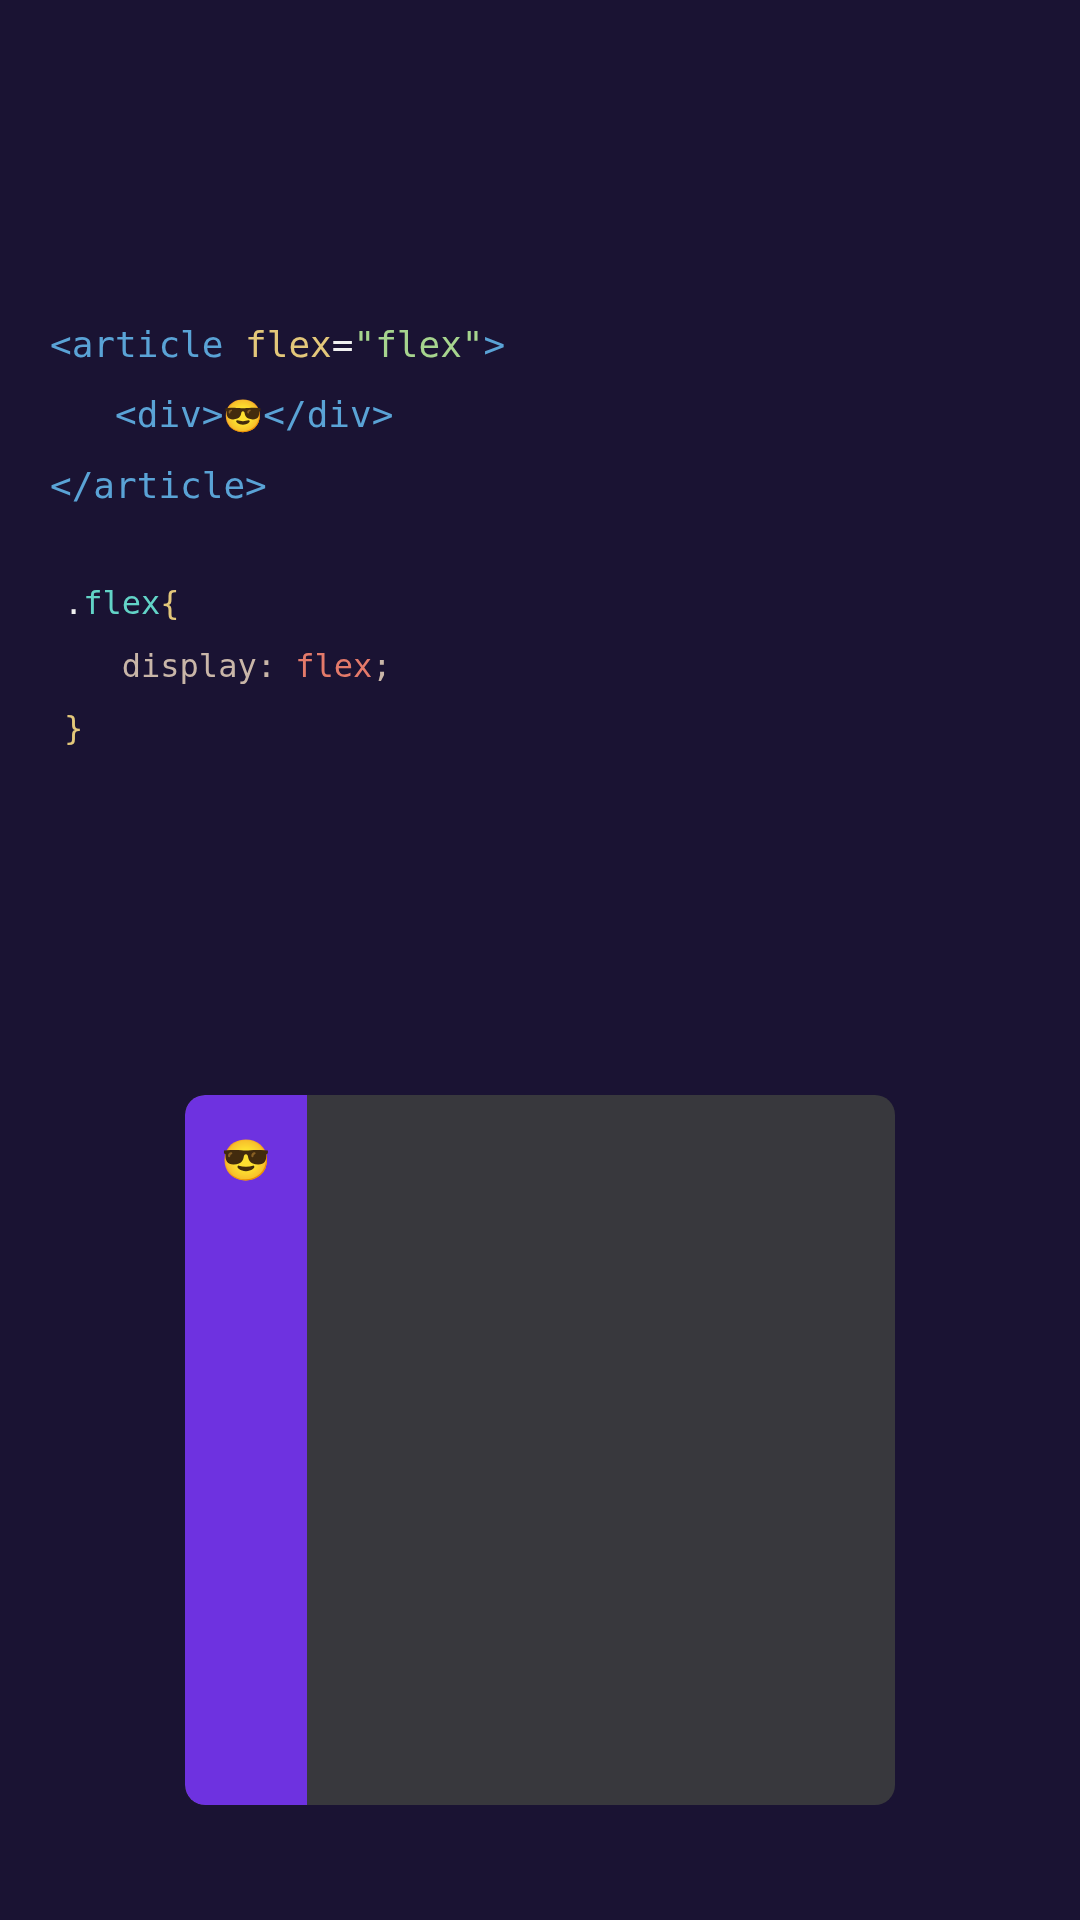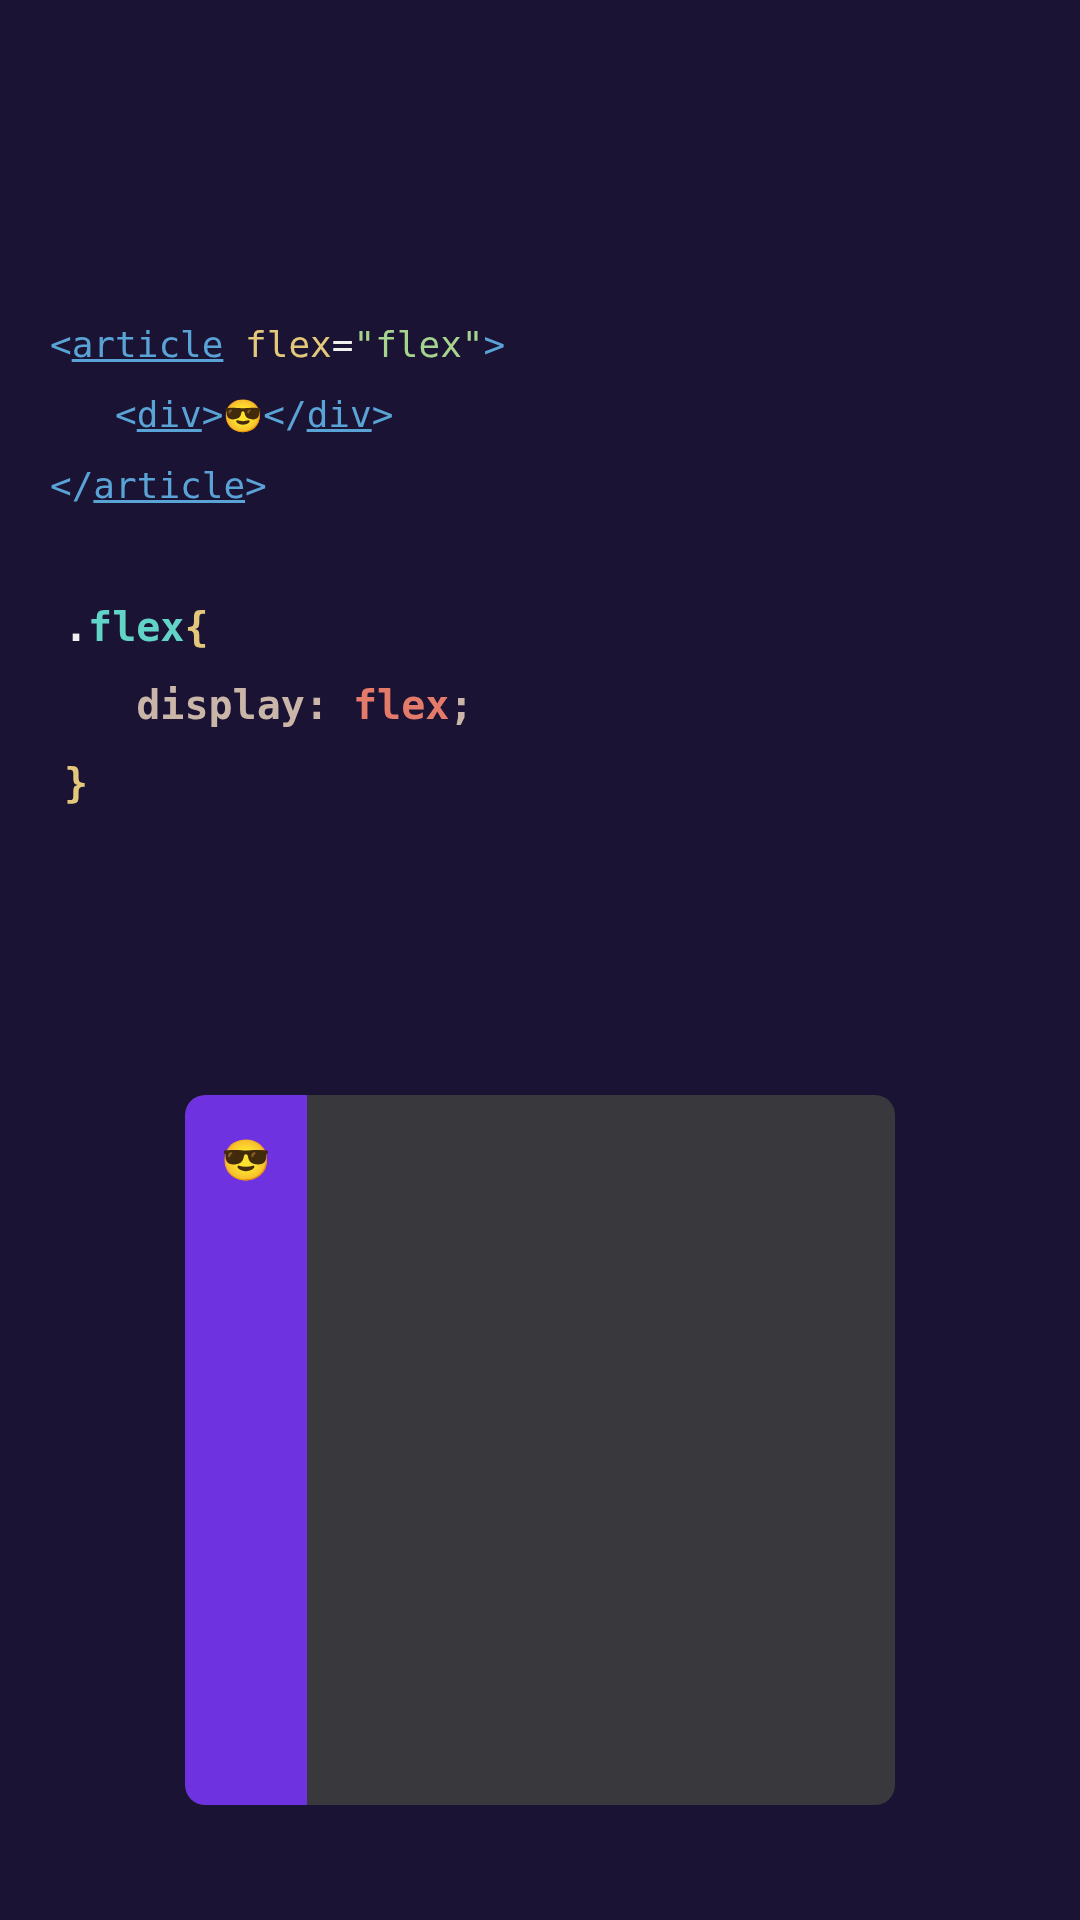--- a/index.html
+++ b/index.html
@@ -21,34 +21,34 @@
       position: absolute;
       top: 240px;
       left: 50px;
       font-size: 36px;
       line-height: 1.95;
       white-space: pre;
       font-weight: 500;
     }
     
     .bracket { color: #5aa3d6; }
-    .tag-name { color: #5aa3d6; text-decoration: underline; }
+    .tag-name { color: #5aa3d6; }
     .attr-name { color: #e3c77a; }
     .equals { color: #f0f0f0; }
     .string { color: #a6d48e; }
     .emoji-code { font-family: 'Apple Color Emoji', 'Segoe UI Emoji', sans-serif; font-size: 32px; }
     
     .css-block {
       position: absolute;
       top: 510px;
       left: 64px;
-      font-size: 40px;
+      font-size: 32px;
       line-height: 1.95;
       white-space: pre;
-      font-weight: 700;
+      font-weight: 400;
     }
     
     .punct { color: #f0f0f0; }
     .selector-class { color: #62d3c7; }
     .brace { color: #e3c77a; }
     .prop { color: #c9b6a8; }
     .colon { color: #c9b6a8; }
     .value { color: #e47a6a; }
     .semi { color: #c9b6a8; }
     

